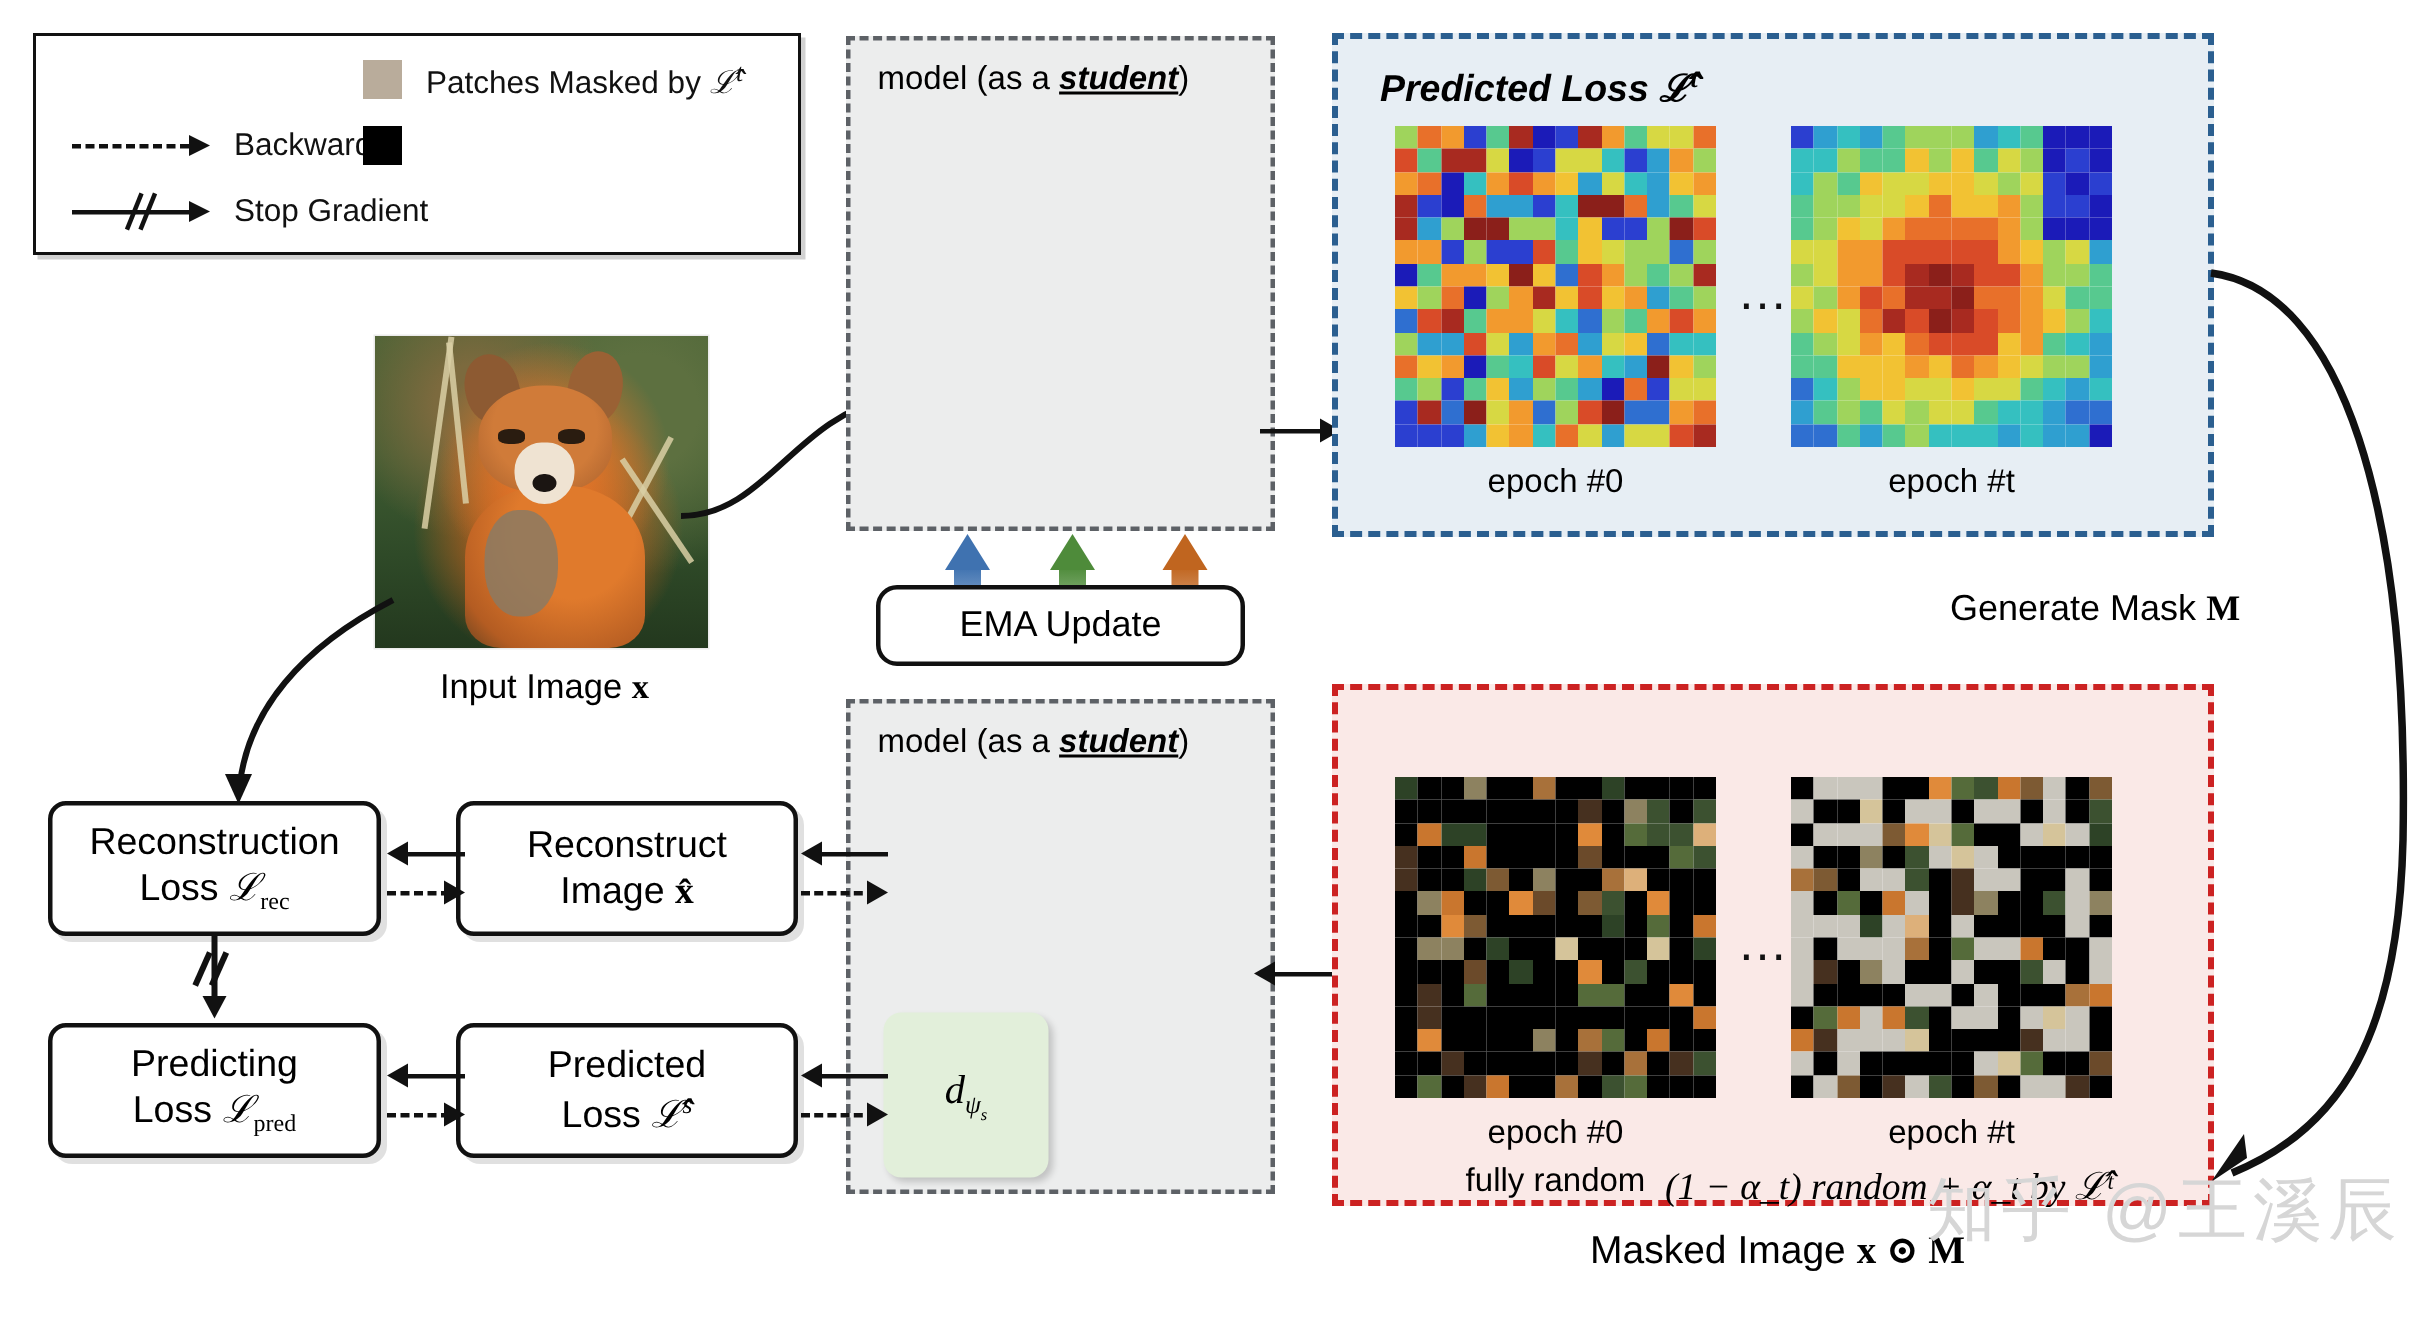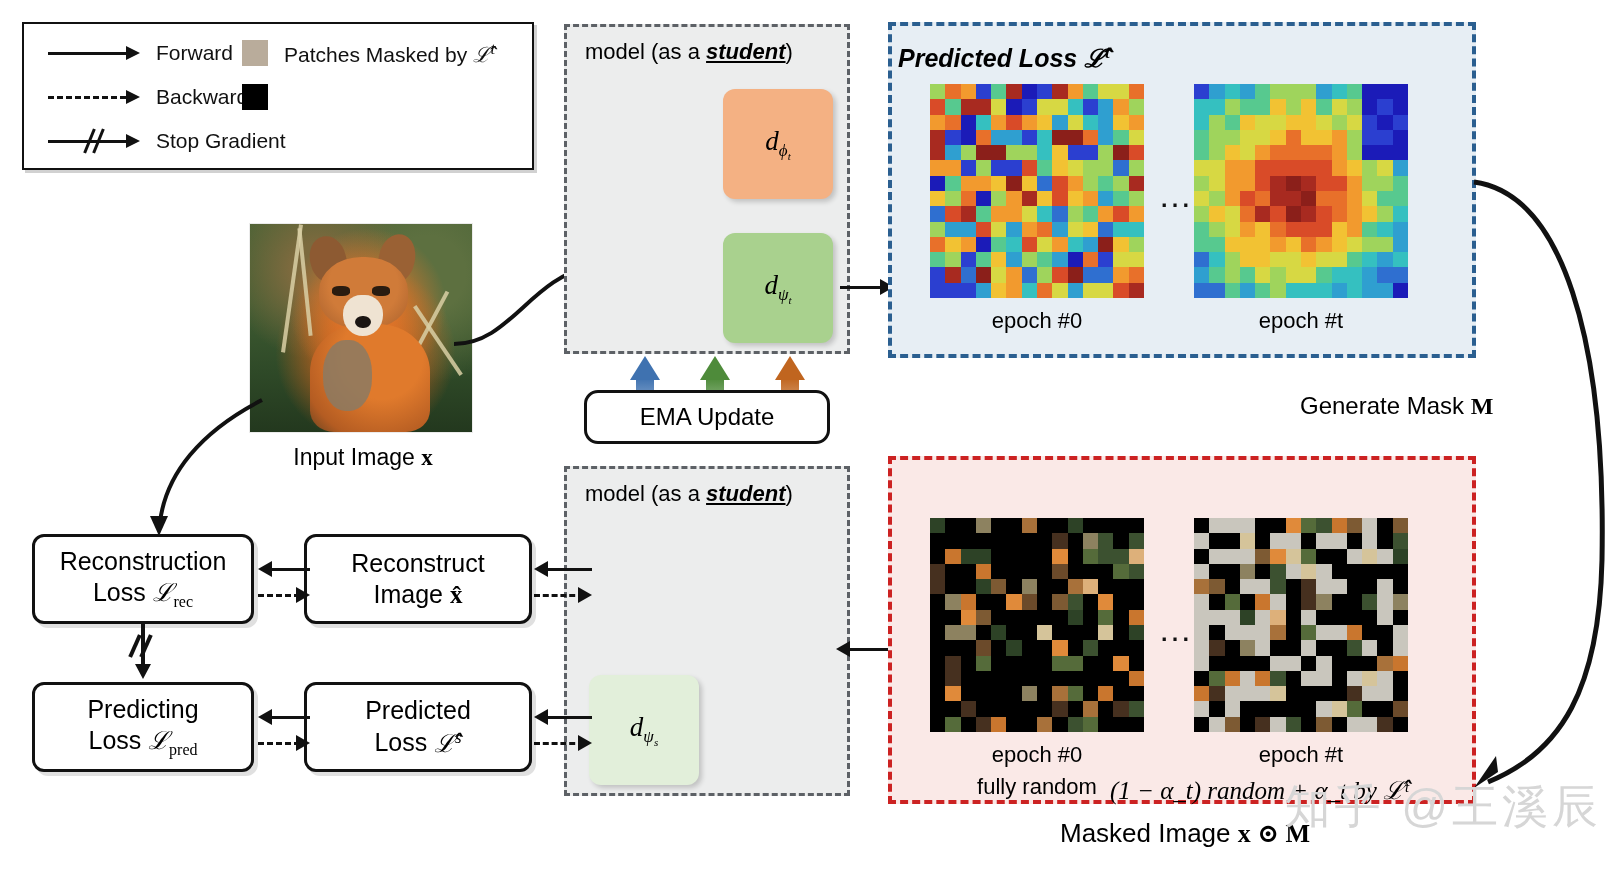--- a/index.html
+++ b/index.html
@@ -74,21 +74,21 @@
   .emaArrow{position:absolute;width:30px;height:88px;}
   .emaArrow .shaft{position:absolute;left:6px;bottom:0;width:18px;height:66px;}
   .emaArrow .head{position:absolute;left:0;top:0;width:0;height:0;
      border-left:15px solid transparent;border-right:15px solid transparent;}
 
   
   #lossPanel{left:888px;top:22px;width:588px;height:336px;border:4px dashed #2b5f90;
              background:#e7eef4;box-sizing:border-box;}
   #maskPanel{left:888px;top:456px;width:588px;height:348px;border:4px dashed #cc2222;
              background:#fae9e7;box-sizing:border-box;}
-  .panelTitle{position:absolute;left:6px;top:14px;font-size:25px;font-style:italic;
+  .panelTitle{position:absolute;left:28px;top:14px;font-size:25px;font-style:italic;
               font-weight:600;white-space:nowrap;}
   .tile{position:absolute;width:214px;height:214px;display:grid;
         grid-template-columns:repeat(14,1fr);grid-template-rows:repeat(14,1fr);
         background:#fff;}
   .tile i{display:block;}
   .dots{position:absolute;font-size:34px;letter-spacing:3px;color:#111;}
   .cap{position:absolute;font-size:22px;text-align:center;white-space:nowrap;}
 
   
   .flowbox{position:absolute;border:3px solid #111;border-radius:12px;background:#fff;
@@ -110,27 +110,20 @@
          border-left:8px solid transparent;border-right:8px solid transparent;}
 
   .rightlabel{position:absolute;font-size:24px;white-space:nowrap;}
   #watermark{position:absolute;right:18px;bottom:44px;font-size:46px;color:#d6d6d6;
              letter-spacing:4px;white-space:nowrap;}
 </style>
 </head>
 <body>
 
 <div class="abs" id="legend">
-  <div class="leg-row" style="left:24px;top:12px;">
-    <span class="arrowline">
-        <i></i>
-        <b></b>
-      </span>
-    <span class="leg-lbl">Forward</span>
-  </div>
   <div class="leg-row" style="left:24px;top:56px;">
     <span class="arrowline dashed">
         <i></i>
         <b></b>
       </span>
     <span class="leg-lbl">Backward</span>
   </div>
   <div class="leg-row" style="left:24px;top:100px;">
     <span class="arrowline">
         <i></i>
@@ -174,26 +167,20 @@
   <polygon points="148,16 128,10 131,27" fill="#111"></polygon>
 </svg>
 
 <svg class="abs" style="left:140px;top:396px;" width="130" height="150">
   <path d="M122,4 C60,36 26,78 20,126" fill="none" stroke="#111" stroke-width="4"></path>
   <polygon points="19,140 28,120 10,120" fill="#111"></polygon>
 </svg>
 
 <div class="abs modelbox" id="teacherbox">
   <div class="modeltitle"><span>model (as a </span><b>student</b><span>)</span></div>
-  <div class="unit" style="left:156px;top:62px;width:110px;height:110px;background:#f4b183;">
-    <span>d<sub>ϕ<sub style="font-size:11px">t</sub></sub></span>
-  </div>
-  <div class="unit" style="left:156px;top:206px;width:110px;height:110px;background:#a9d18e;">
-    <span>d<sub>ψ<sub style="font-size:11px">t</sub></sub></span>
-  </div>
 </div>
 
 <div class="abs solidArrow" style="left:840px;top:286px;width:52px;"></div>
 <div class="abs headR" style="left:880px;top:279px;"></div>
 
 <div class="abs emaArrow" style="left:630px;top:356px;">
   <div class="head" style="border-bottom:24px solid #3f72b0;"></div>
   <div class="shaft" style="background:linear-gradient(180deg,#3f72b0 0%,rgba(63,114,176,.05) 100%);"></div>
 </div>
 <div class="abs emaArrow" style="left:700px;top:356px;">

